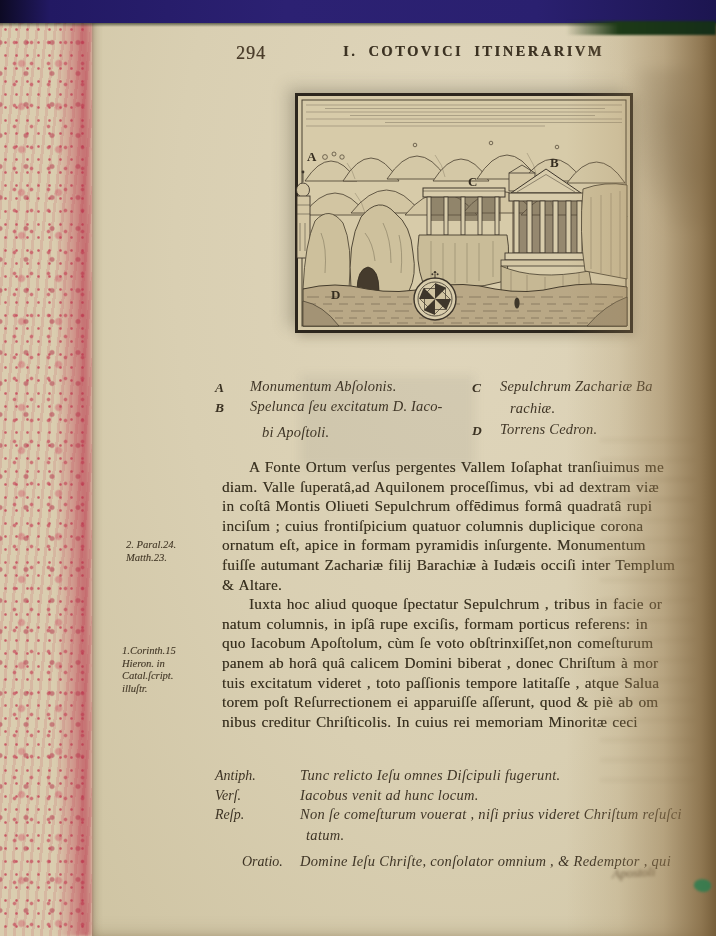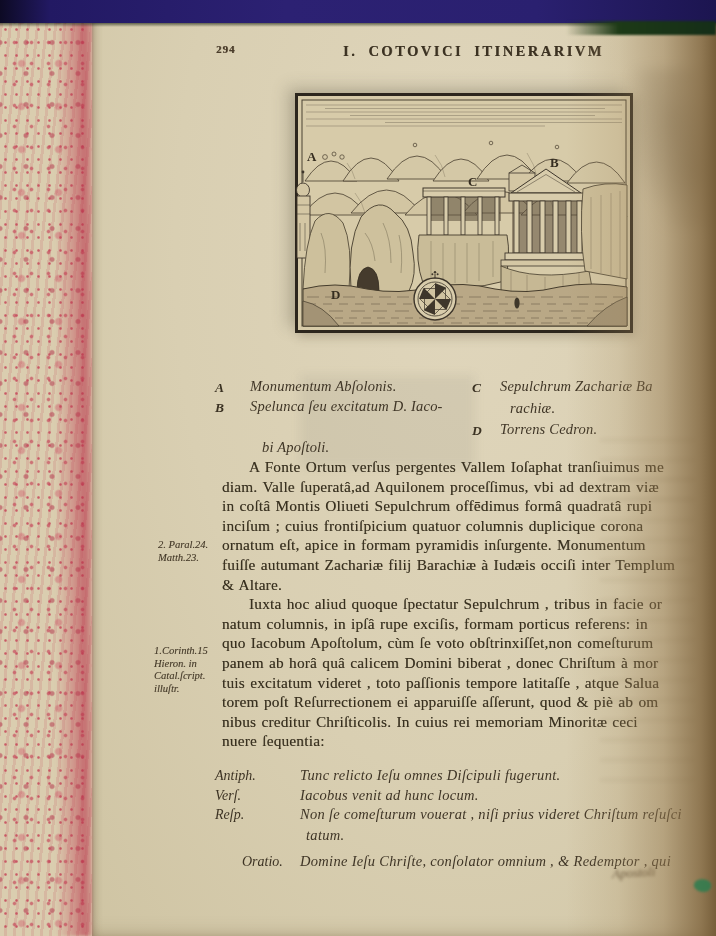--- a/index.html
+++ b/index.html
@@ -31,37 +31,37 @@
     filter:blur(1.4px);}
 
   
   .page{position:absolute;left:92px;top:23px;width:624px;height:913px;z-index:1;
     background:radial-gradient(ellipse at 60% 25%,#e0d6bc 0%,#d9cfb2 55%,#cfc4a3 100%);
     box-shadow:inset 8px 0 10px -7px rgba(100,70,50,.45), inset 0 -10px 18px -12px rgba(110,88,52,.5);
     color:#38301f;}
   .ink{color:#38301f;text-shadow:.3px .3px 0 rgba(56,48,31,.5);}
   .abs{position:absolute;white-space:nowrap;}
 
-  .pagenum{left:124px;top:20px;font-size:11px;font-weight:bold;letter-spacing:1px;
+  .pagenum{left:144px;top:20px;font-size:18px;font-weight:normal;letter-spacing:1px;
     color:#4a3c2a;text-shadow:.4px .4px 0 rgba(74,60,42,.6);}
   .running-title{left:251px;top:20px;width:240px;text-align:center;font-size:14.5px;
     font-weight:bold;letter-spacing:2.5px;word-spacing:5px;color:#3c3222;
     text-shadow:.4px .4px 0 rgba(60,50,34,.55);}
 
   
   .figure{position:absolute;left:203px;top:70px;width:338px;height:240px;
     box-shadow:-8px -6px 14px rgba(95,90,72,.28), 3px 4px 10px rgba(95,85,60,.25);}
 
   
   .legend-key{font-size:13.5px;font-style:italic;font-weight:bold;color:#3b3223;}
   .legend-text{font-size:14.5px;font-style:italic;color:#3f3526;letter-spacing:.2px;}
 
   
   .margin-note{font-size:10.5px;font-style:italic;color:#473c2b;line-height:12.5px;
-    white-space:nowrap;text-shadow:.3px .3px 0 rgba(71,60,43,.4);margin-left:32px;}
+    white-space:nowrap;text-shadow:.3px .3px 0 rgba(71,60,43,.4);}
 
   
   .body-lines{position:absolute;left:130px;top:434px;}
   .bline{font-size:15.2px;line-height:19.6px;height:19.6px;letter-spacing:.25px;
     word-spacing:1.2px;white-space:nowrap;}
   .bline.indent{padding-left:27px;}
 
   
   .lit-label{left:123px;font-size:14px;font-style:italic;color:#3d3324;}
   .lit-text{left:208px;font-size:14.5px;font-style:italic;color:#3f3526;letter-spacing:.3px;}
@@ -237,21 +237,21 @@
           <text x="173" y="93">C</text>
           <text x="36" y="206">D</text>
         </g>
       </svg>
     </div>
 
     <div class="abs legend-key" style="left:123px;top:357px;">A</div>
     <div class="abs legend-text" style="left:158px;top:355px;">Monumentum Abſolonis.</div>
     <div class="abs legend-key" style="left:123px;top:377px;">B</div>
     <div class="abs legend-text" style="left:158px;top:375px;">Spelunca ſeu excitatum D. Iaco-</div>
-    <div class="abs legend-text" style="left:170px;top:416px;">bi Apoſtoli.</div>
+    <div class="abs legend-text" style="left:170px;top:401px;">bi Apoſtoli.</div>
     <div class="abs legend-key" style="left:380px;top:357px;">C</div>
     <div class="abs legend-text" style="left:408px;top:355px;">Sepulchrum Zachariæ Ba</div>
     <div class="abs legend-text" style="left:418px;top:377px;">rachiæ.</div>
     <div class="abs legend-key" style="left:380px;top:400px;">D</div>
     <div class="abs legend-text" style="left:408px;top:398px;">Torrens Cedron.</div>
 
     <div class="abs margin-note" style="left:34px;top:516px;">
       <div>2. Paral.24.</div>
       <div>Matth.23.</div>
     </div>
@@ -270,21 +270,20 @@
       <div class="bline">ornatum eſt, apice in formam pyramidis inſurgente.  Monumentum</div>
       <div class="bline">fuiſſe autumant Zachariæ filij Barachiæ à Iudæis occiſi inter Templum</div>
       <div class="bline">&amp; Altare.</div>
       <div class="bline indent">Iuxta hoc aliud quoque ſpectatur Sepulchrum ,  tribus in facie or</div>
       <div class="bline">natum columnis, in ipſâ rupe exciſis, formam porticus referens: in</div>
       <div class="bline">quo Iacobum Apoſtolum, cùm ſe voto obſtrinxiſſet,non comeſturum</div>
       <div class="bline">panem ab horâ quâ calicem Domini biberat , donec Chriſtum à mor</div>
       <div class="bline">tuis excitatum videret ,  toto paſſionis tempore latitaſſe , atque Salua</div>
       <div class="bline">torem poſt Reſurrectionem ei apparuiſſe aſſerunt, quod &amp; piè ab om</div>
       <div class="bline">nibus creditur Chriſticolis.  In cuius rei memoriam Minoritæ ceci</div>
-      <div class="bline">nuere ſequentia:</div>
     </div>
 
     <div class="abs lit-label" style="top:745px;">Antiph.</div>
     <div class="abs lit-text" style="top:744px;">Tunc relicto Ieſu omnes Diſcipuli fugerunt.</div>
     <div class="abs lit-label" style="top:765px;text-align:right;">Verſ.</div>
     <div class="abs lit-text" style="top:764px;">Iacobus venit ad hunc locum.</div>
     <div class="abs lit-label" style="top:784px;">Reſp.</div>
     <div class="abs lit-text" style="top:783px;">Non ſe comeſturum vouerat , niſi prius videret Chriſtum reſuſci</div>
     <div class="abs lit-text lit-text2" style="top:804px;font-style:italic;">tatum.</div>
     <div class="abs lit-label" style="top:831px;margin-left:27px;">Oratio.</div>

